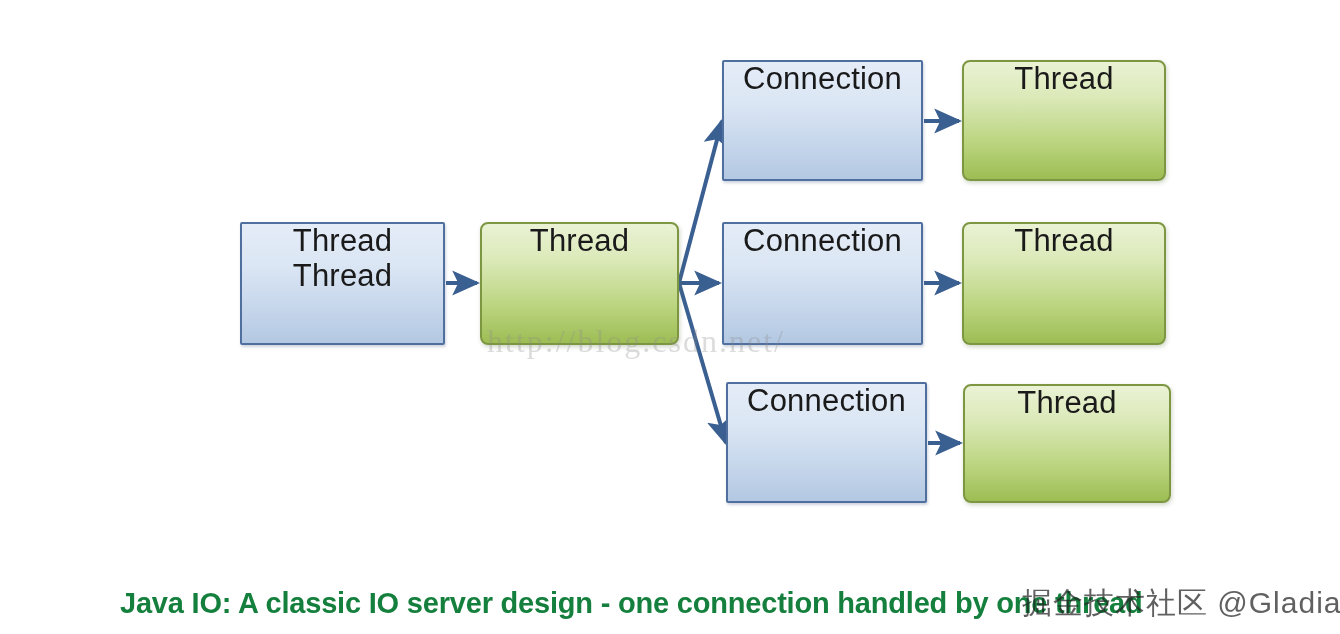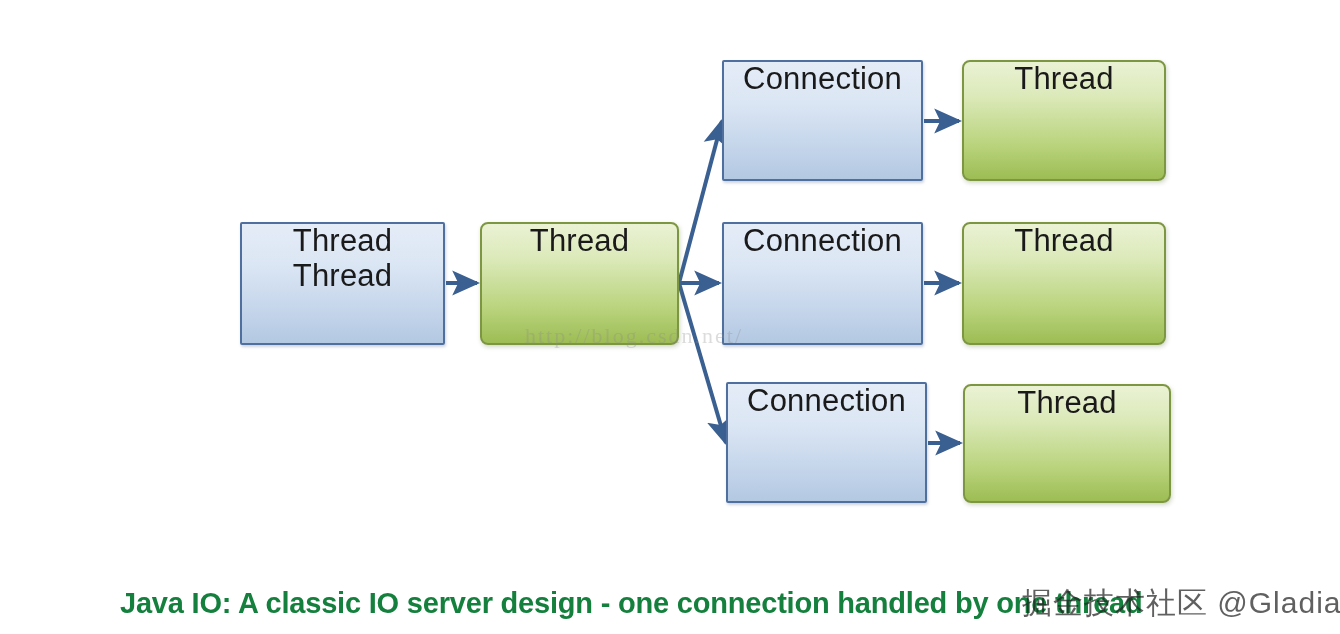--- a/index.html
+++ b/index.html
@@ -76,26 +76,25 @@
   .node-label { display: block; }
   .node-label .l2 { display: block; }
 
   
   #watermark-url {
     position: absolute;
     left: 487px;
     top: 323px;
     z-index: 3;
     font-family: "Liberation Serif", serif;
-    font-size: 22px;
+    font-size: 32px;
     letter-spacing: 2px;
     color: rgba(140,140,140,0.30);
     white-space: nowrap;
     pointer-events: none;
-    margin-left: 38px;
   }
 
   #watermark-author {
     position: absolute;
     left: 1022px;
     top: 583px;
     z-index: 4;
     font-family: "Liberation Sans", sans-serif;
     font-size: 30px;
     letter-spacing: 1px;

